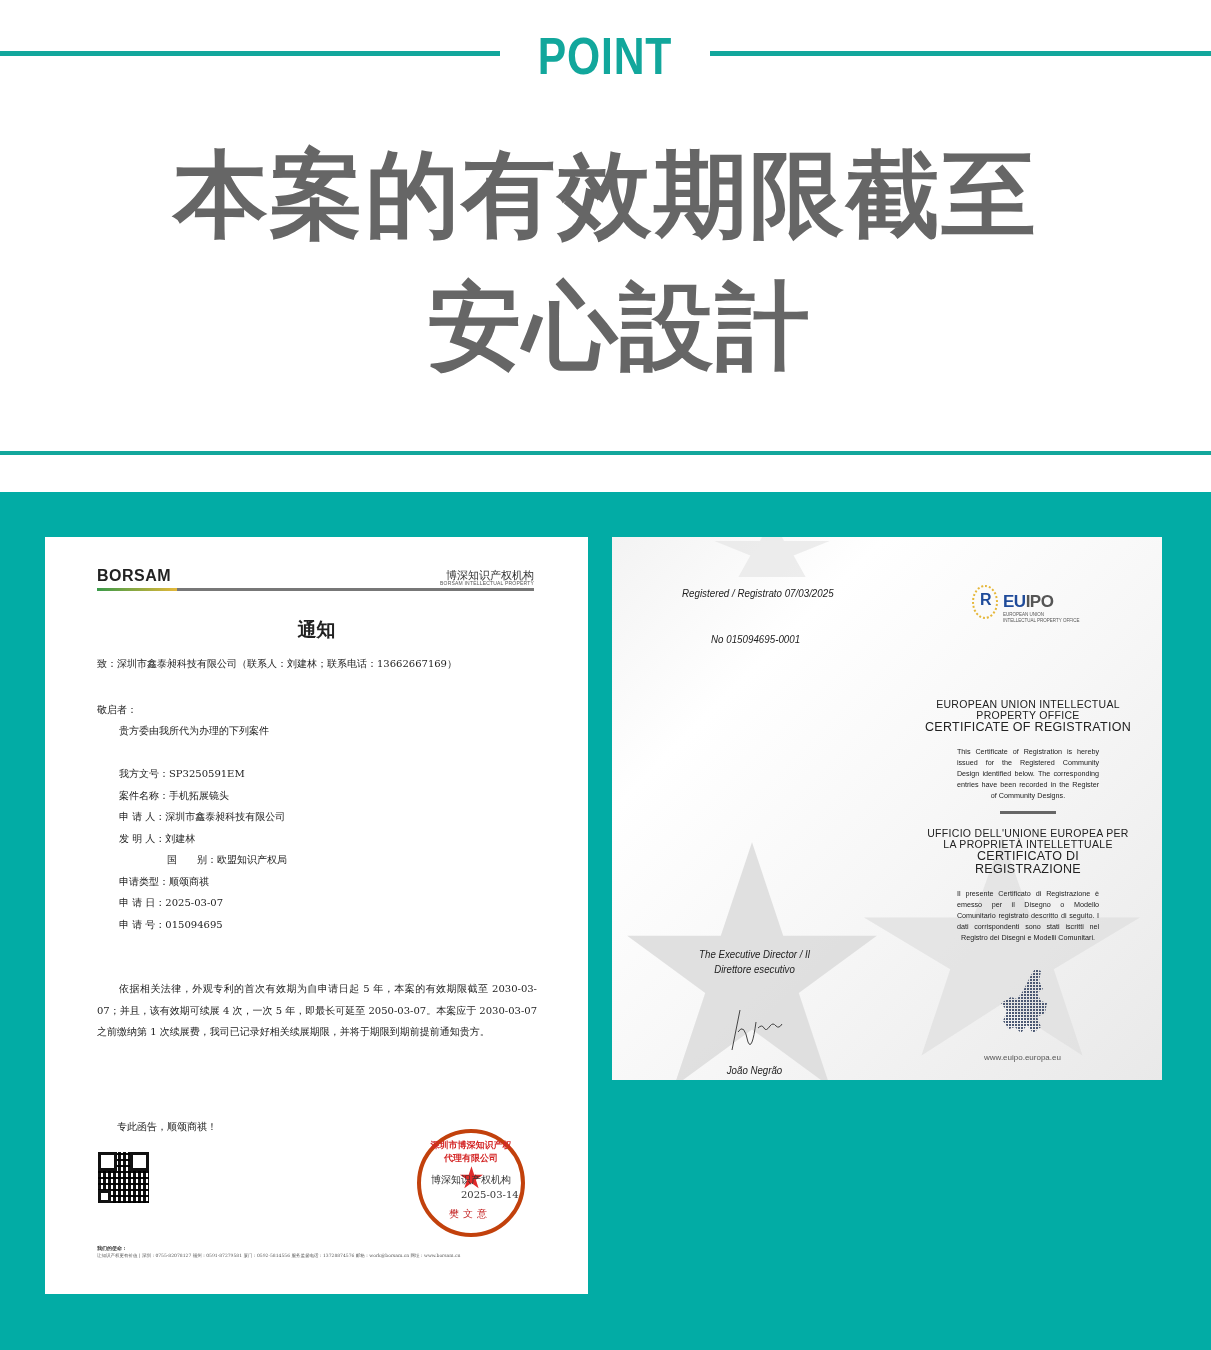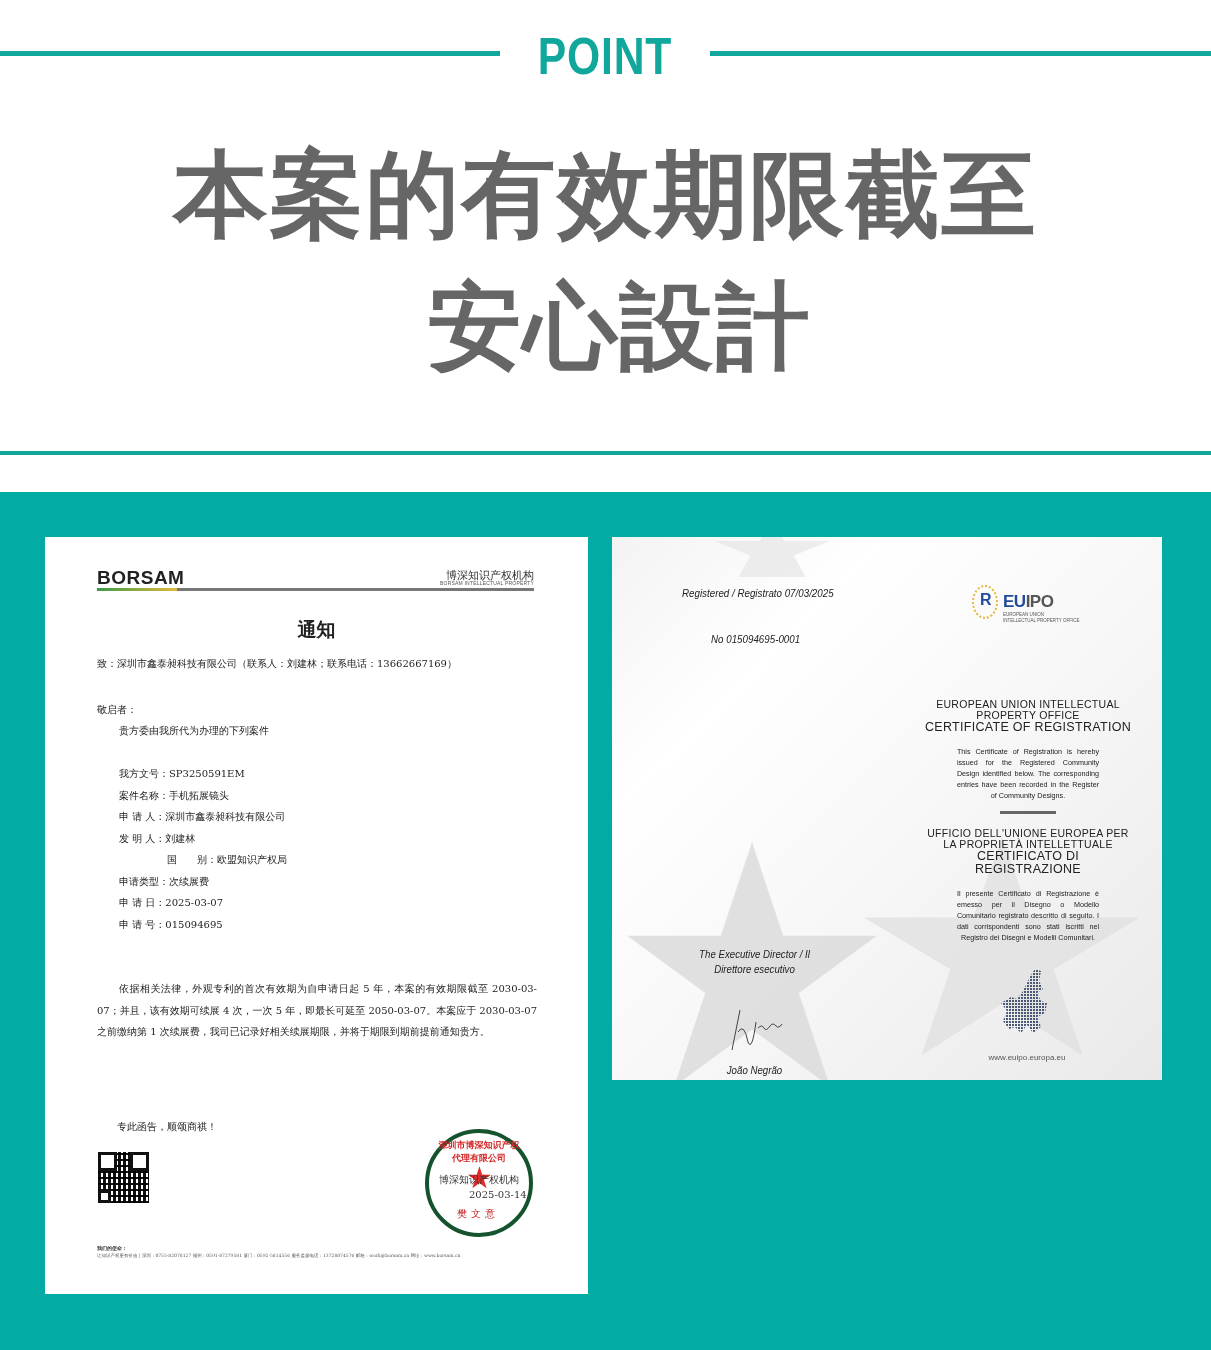--- a/index.html
+++ b/index.html
@@ -20,39 +20,39 @@
 
   .divider { position: absolute; top: 451px; left: 0; width: 1211px; height: 4px; background: #12a79c; }
 
   .teal-panel { position: absolute; top: 492px; left: 0; width: 1211px; height: 858px; background: #02aca5; }
 
   
   .doc { position: absolute; left: 45px; top: 537px; width: 543px; height: 757px; background: #ffffff;
     font-family: "DejaVu Serif", serif; color: #222; }
   .doc-header { position: absolute; left: 52px; top: 28px; width: 437px; height: 26px; border-bottom: 3px solid #777; }
   .borsam-logo { position: absolute; left: 0; top: 2px; font-family: "Liberation Sans", sans-serif; font-weight: bold;
-    font-size: 19px; color: #222; letter-spacing: 0.5px; }
+    font-size: 16px; color: #222; letter-spacing: 0.5px; }
   .borsam-underline { position: absolute; left: 0; bottom: -3px; width: 80px; height: 3px;
     background: linear-gradient(90deg, #3a9a4a, #e4b83a); }
   .agency-cn { position: absolute; right: 0; top: 3px; font-size: 11px; color: #333; }
   .agency-en { position: absolute; right: 0; top: 15px; font-family: "Liberation Sans", sans-serif; font-size: 5px; color: #555; letter-spacing: 0.2px; }
   .doc-title { position: absolute; left: 0; width: 543px; top: 80px; text-align: center; font-size: 19px; font-weight: bold; }
   .doc-text { position: absolute; font-size: 10px; line-height: 14px; white-space: nowrap; }
   .doc-para { position: absolute; left: 52px; width: 440px; font-size: 10px; line-height: 21.5px; text-indent: 22px; text-align: justify; }
   .qr { position: absolute; left: 52px; top: 614px; width: 53px; height: 53px;
     background:
       repeating-linear-gradient(90deg, #111 0 3px, #fff 3px 5px),
       repeating-linear-gradient(0deg, #111 0 2px, #fff 2px 6px);
     background-blend-mode: multiply; border: 1px solid #fff; }
   .qr::before, .qr::after { content: ""; position: absolute; width: 13px; height: 13px; border: 3px solid #111; background: #fff; }
   .qr::before { left: 0; top: 0; }
   .qr::after { right: 0; top: 0; }
   .qr .qr-corner { position: absolute; left: 0; bottom: 0; width: 13px; height: 13px; border: 3px solid #111; background: #fff; }
-  .seal { position: absolute; left: 380px; top: 592px; width: 108px; height: 108px; border-radius: 50%;
-    border: 4px solid #14532d; }
+  .seal { position: absolute; left: 372px; top: 592px; width: 108px; height: 108px; border-radius: 50%;
+    border: 4px solid #c2410c; }
   .seal-ring-text { position: absolute; left: 8px; top: 6px; width: 84px; text-align: center; font-size: 9px; color: #d42626; font-weight: bold; }
   .seal-star { position: absolute; left: 37px; top: 30px; font-size: 30px; color: #e02a2a; line-height: 30px; }
   .seal-agency { position: absolute; left: 10px; top: 40px; font-size: 10px; color: #333; white-space: nowrap; }
   .seal-date { position: absolute; left: 40px; top: 56px; font-size: 10px; color: #333; white-space: nowrap; }
   .seal-name { position: absolute; left: 28px; top: 74px; font-size: 10px; color: #c42424; letter-spacing: 4px; }
   .footer-label { position: absolute; left: 52px; top: 708px; font-size: 5px; color: #333; font-weight: bold; }
   .footer-info { position: absolute; left: 52px; top: 716px; width: 445px; font-size: 4.5px; color: #555; white-space: nowrap; overflow: hidden; }
 
   
   .cert { position: absolute; left: 612px; top: 537px; width: 550px; height: 543px; overflow: hidden;
@@ -71,21 +71,21 @@
   .euipo-sub { position: absolute; left: 31px; top: 27px; font-size: 4.5px; color: #555; line-height: 6px; white-space: nowrap; }
   .cert-block { position: absolute; left: 300px; width: 232px; text-align: center; }
   .cert-h-small { font-size: 10.5px; line-height: 11px; letter-spacing: 0.3px; }
   .cert-h-big { font-size: 12.5px; line-height: 13px; letter-spacing: 0.3px; }
   .cert-body { font-size: 8px; line-height: 11px; margin: 12px auto 0; width: 158px; text-align: justify; text-align-last: center; transform: scaleX(0.9); }
   .cert-sep { position: absolute; left: 388px; top: 274px; width: 56px; height: 3px; background: #666; }
   .cert-director { position: absolute; left: 60px; top: 410px; width: 165px; text-align: center; font-size: 11px; font-style: italic; line-height: 15px; transform: scaleX(0.88); }
   .signature { position: absolute; left: 108px; top: 465px; width: 70px; height: 50px; }
   .cert-name { position: absolute; left: 60px; top: 527px; width: 165px; text-align: center; font-size: 11px; font-style: italic; transform: scaleX(0.88); }
   .eu-map { position: absolute; left: 385px; top: 430px; width: 60px; height: 75px; }
-  .cert-url { position: absolute; left: 360px; top: 516px; width: 110px; text-align: center; font-size: 8px; color: #555; }
+  .cert-url { position: absolute; left: 372px; top: 516px; width: 110px; text-align: left; font-size: 8px; color: #555; }
 </style>
 </head>
 <body>
 
 <div class="point-line left"></div>
 <div class="point-label">POINT</div>
 <div class="point-line right"></div>
 
 <div class="headline l1">本案的有效期限截至</div>
 <div class="headline l2">安心設計</div>
@@ -106,21 +106,21 @@
   <div class="doc-text" style="left:52px; top:120px;">致：深圳市鑫泰昶科技有限公司（联系人：刘建林；联系电话：13662667169）</div>
   <div class="doc-text" style="left:52px; top:166px;">敬启者：</div>
   <div class="doc-text" style="left:74px; top:187px;">贵方委由我所代为办理的下列案件</div>
 
   <div>
     <div class="doc-text" style="left:74px; top:230px;"><span>我方文号：</span><span>SP3250591EM</span></div>
     <div class="doc-text" style="left:74px; top:252px;"><span>案件名称：</span><span>手机拓展镜头</span></div>
     <div class="doc-text" style="left:74px; top:273px;"><span>申 请 人：</span><span>深圳市鑫泰昶科技有限公司</span></div>
     <div class="doc-text" style="left:74px; top:295px;"><span>发 明 人：</span><span>刘建林</span></div>
     <div class="doc-text" style="left:74px; top:316px;margin-left:48px;"><span>国　　别：</span><span>欧盟知识产权局</span></div>
-    <div class="doc-text" style="left:74px; top:338px;"><span>申请类型：</span><span>次续展费</span></div>
+    <div class="doc-text" style="left:74px; top:338px;"><span>申请类型：</span><span>顺颂商祺</span></div>
     <div class="doc-text" style="left:74px; top:359px;"><span>申 请 日：</span><span>2025-03-07</span></div>
     <div class="doc-text" style="left:74px; top:381px;"><span>申 请 号：</span><span>015094695</span></div>
   </div>
 
   <div class="doc-para" style="top:441px;">依据相关法律，外观专利的首次有效期为自申请日起 5 年，本案的有效期限截至 2030-03-07；并且，该有效期可续展 4 次，一次 5 年，即最长可延至 2050-03-07。本案应于 2030-03-07 之前缴纳第 1 次续展费，我司已记录好相关续展期限，并将于期限到期前提前通知贵方。</div>
   <div class="doc-para" style="top:579px; left:50px;">专此函告，顺颂商祺！</div>
 
   <div class="qr">
       <div class="qr-corner"></div>
     </div>

